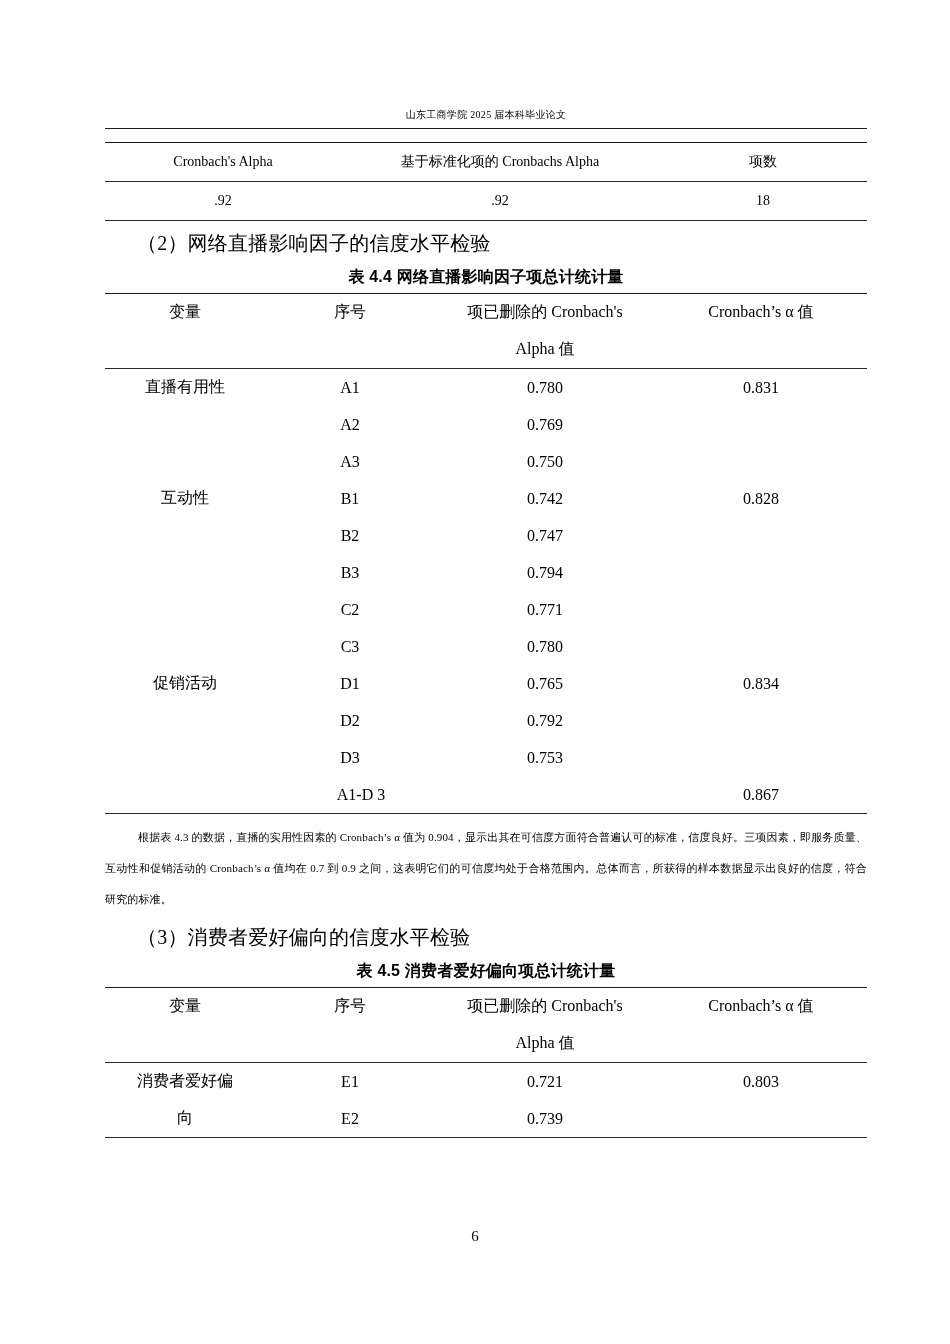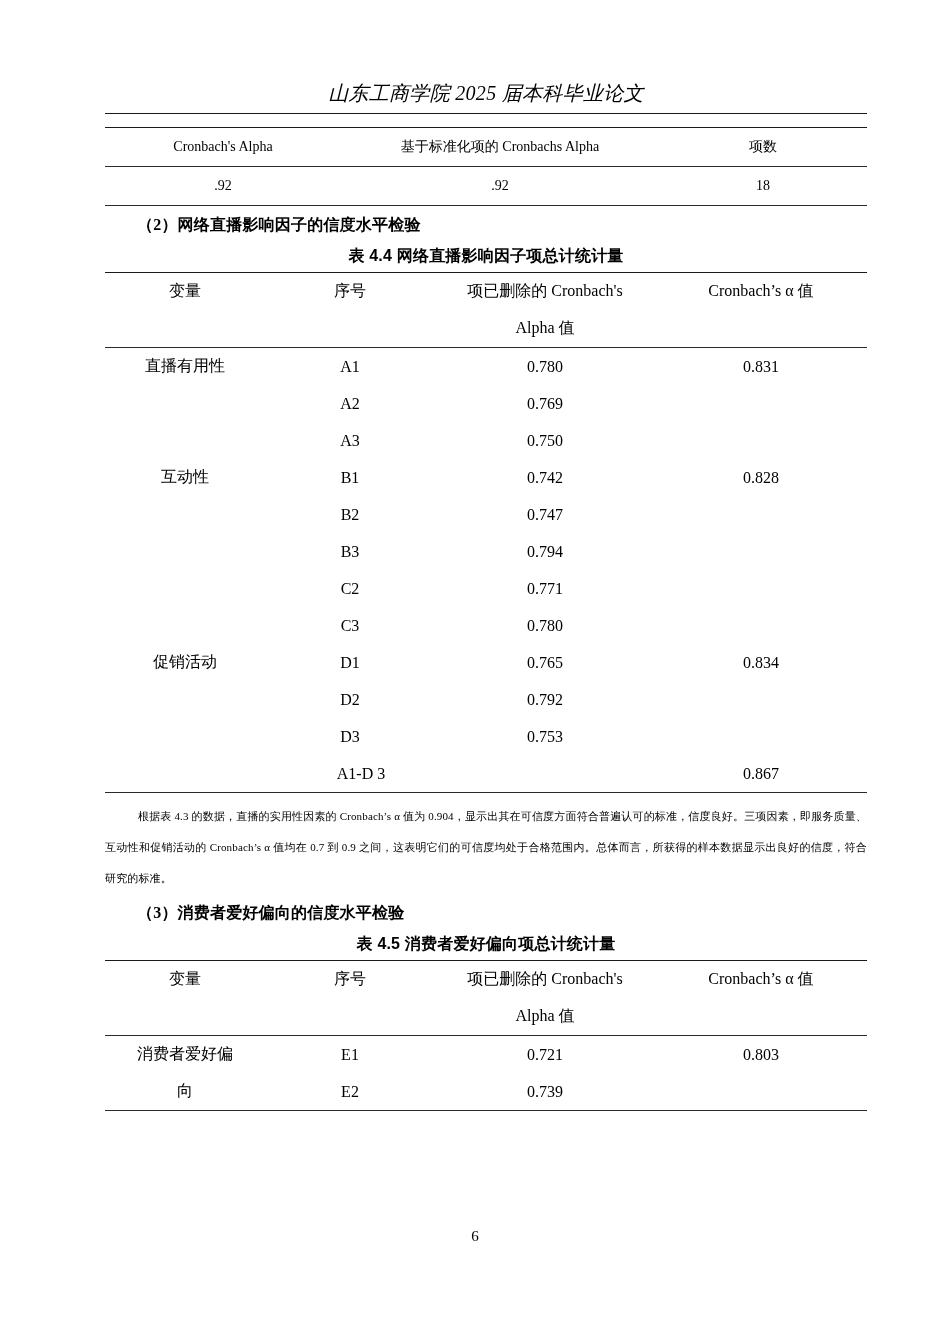--- a/index.html
+++ b/index.html
@@ -21,25 +21,24 @@
   .content {
     position: absolute;
     left: 105px;
     top: 0;
     width: 762px;
   }
 
   
   .doc-header {
     text-align: center;
-    font-size: 20px;
+    font-size: 10px;
     letter-spacing: 0.3px;
-    padding-top: 80px;
+    padding-top: 108px;
     padding-bottom: 6px;
-    font-style: italic;
   }
   .header-rule {
     height: 0;
     border-top: 1.6px solid #1a1a1a;
     margin-bottom: 0;
   }
 
   
   table.tbl {
     width: 762px;
@@ -72,25 +71,24 @@
 
   .caption {
     text-align: center;
     font-weight: bold;
     font-size: 16px;
     font-family: "Liberation Sans", "DejaVu Sans", sans-serif;
     letter-spacing: 0.2px;
     padding: 4px 0 5px 0;
   }
   .sec-line {
-    font-size: 16px;
+    font-size: 20px;
     padding: 9px 0 6px 0;
     text-indent: 32px;
     letter-spacing: 0.2px;
-    font-weight: bold;
   }
   .body-par {
     font-size: 11px;
     line-height: 31px;
     text-align: justify;
     text-indent: 33px;
     letter-spacing: 0.15px;
     padding-top: 8px;
   }
   .pagenum {

